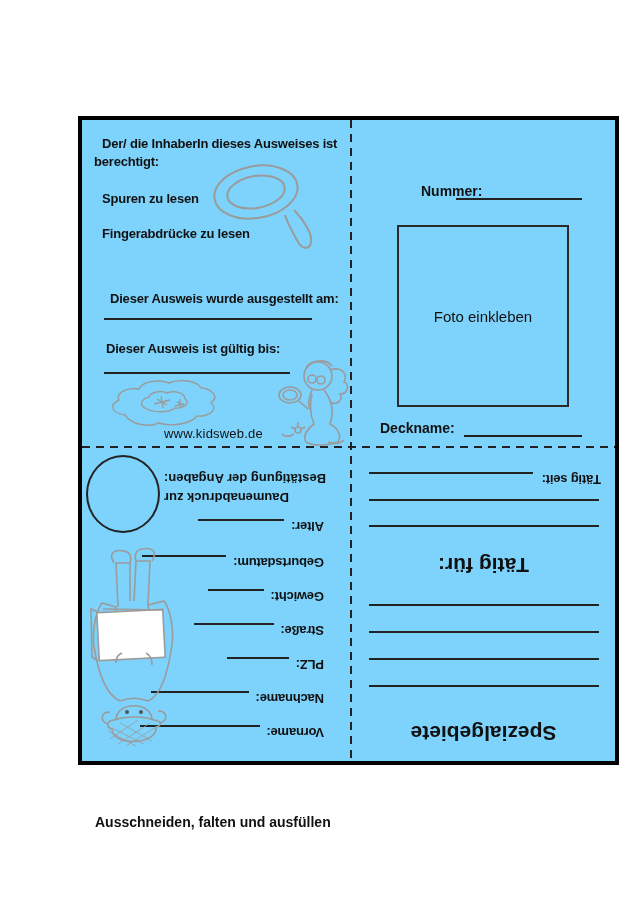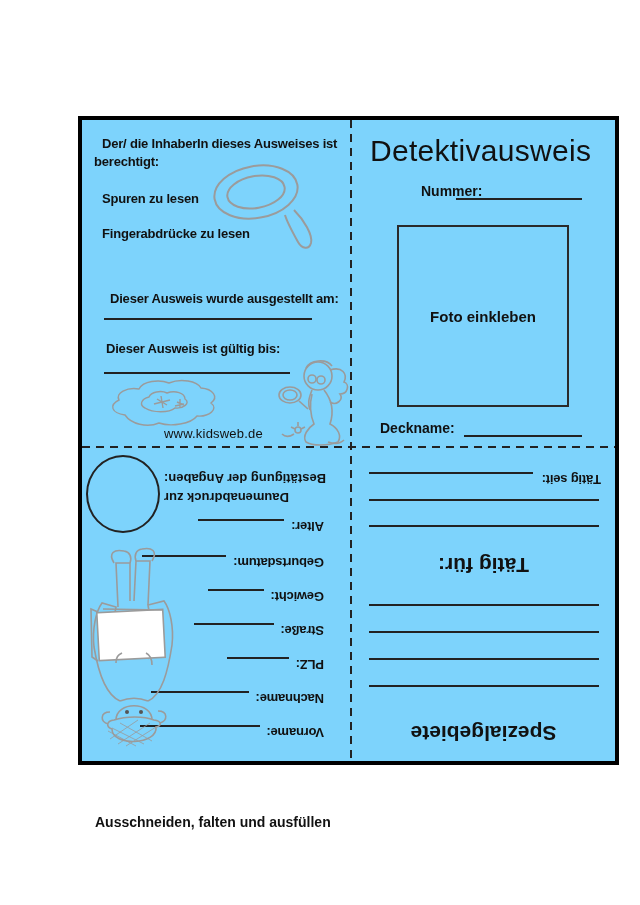--- a/index.html
+++ b/index.html
@@ -28,21 +28,21 @@
   .flip{position:absolute;inset:0;transform:rotate(180deg);}
   .abs{position:absolute;}
   .body-txt{font-size:13px;font-weight:bold;letter-spacing:-0.2px;white-space:nowrap;}
   .u-line{border-bottom:2px solid #222;}
   .title{font-size:30px;font-weight:400;letter-spacing:0.3px;white-space:nowrap;}
   .lbl{font-size:14px;font-weight:bold;white-space:nowrap;}
   .photo-box{
     position:absolute;left:45px;top:105px;width:168px;height:178px;
     border:2px solid #2a2a2a;display:flex;align-items:center;justify-content:center;
   }
-  .photo-box span{font-size:15px;font-weight:bold;}
+  .photo-box span{font-size:15px;font-weight:normal;}
   .big-lbl{font-size:21px;font-weight:bold;white-space:nowrap;}
   .center{width:100%;text-align:center;}
   .field-row{position:absolute;left:26px;display:flex;align-items:flex-end;}
   .field-row .body-txt{line-height:15px;}
   .field-row .u-line{height:14px;margin-left:7px;}
   .thumb-circle{
     position:absolute;left:190px;top:228px;width:70px;height:74px;
     border:2px solid #222;border-radius:50%;
   }
   .thumb-txt{
@@ -104,21 +104,20 @@
         <path d="M60 90 C66 92 72 92 76 88"></path>
         <circle cx="30" cy="78" r="3"></circle>
         <path d="M30 74 l0 -4 M27 77 l-4 -2 M33 77 l4 -2 M26 82 c-6 4 -10 2 -12 0"></path>
       </g>
     </svg>
 
     <div class="abs site" style="left:82px;top:306px;">www.kidsweb.de</div>
   </section>
 
   <section class="quad q-tr">
-    <div class="abs title" style="left:18px;top:14px;">Detektivausweis</div>
 
     <div class="abs lbl" style="left:28px;top:63px;margin-left:41px;">Nummer:</div>
     <div class="abs u-line" style="left:104px;top:64px;width:126px;height:14px;"></div>
 
     <div class="photo-box">
       <span>Foto einkleben</span>
     </div>
 
     <div class="abs lbl" style="left:28px;top:300px;">Deckname:</div>
     <div class="abs u-line" style="left:112px;top:301px;width:118px;height:14px;"></div>

